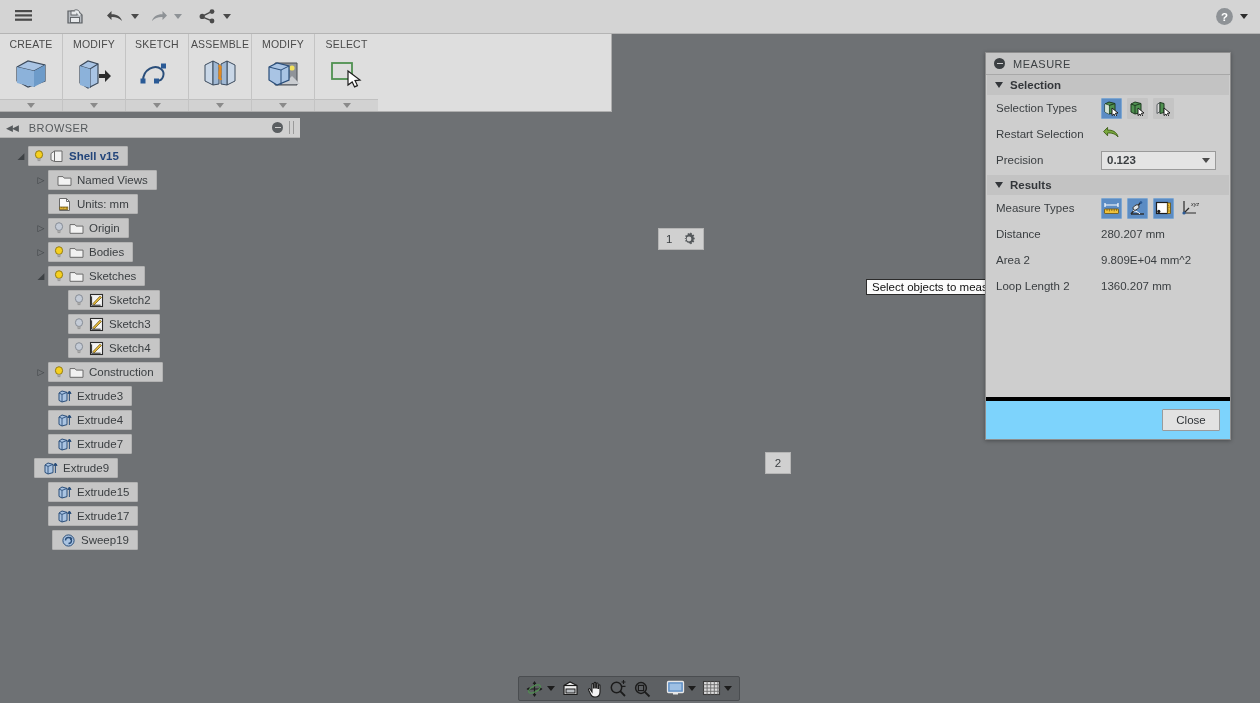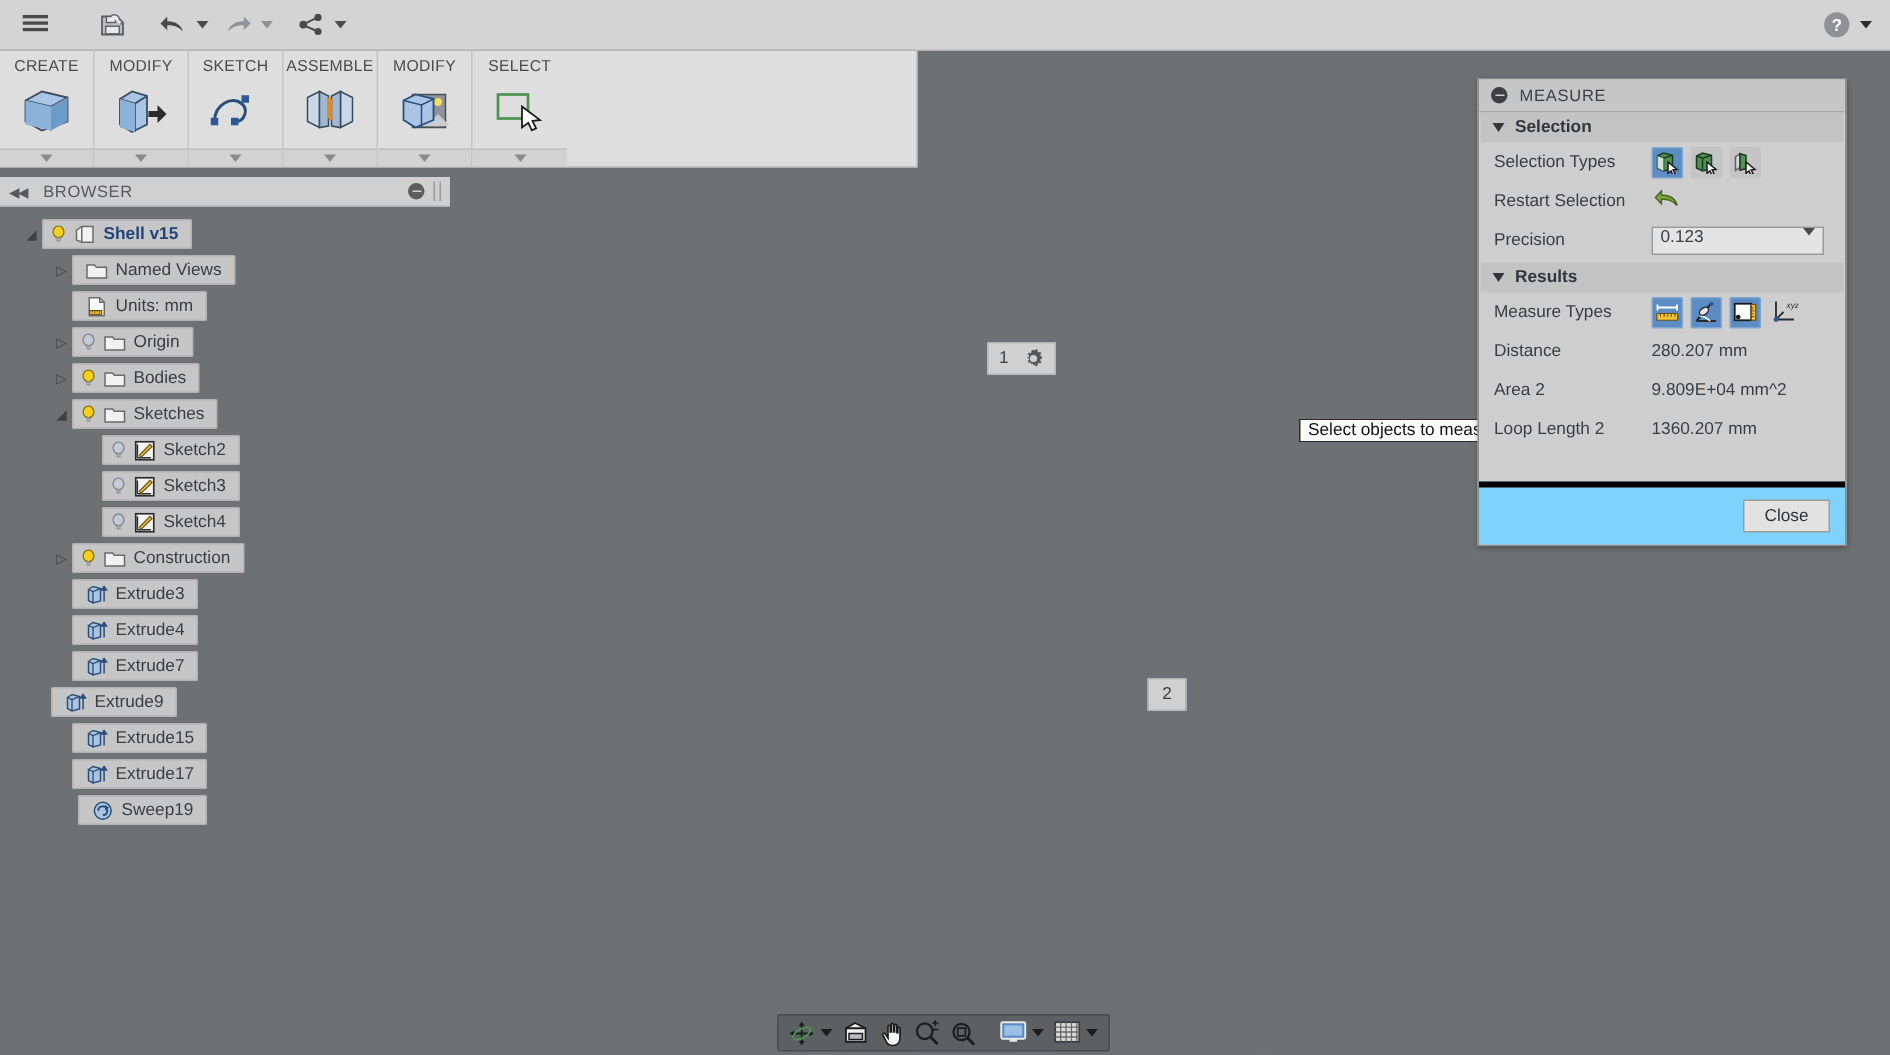--- a/index.html
+++ b/index.html
@@ -98,21 +98,21 @@
 
   
   .canvas {
     position:absolute; left:0; top:112px; width:1260px; height:591px;
     background:#717477; overflow:hidden; z-index:-1;
   }
   .canvas svg { position:absolute; left:0; top:0; }
 
   
   .mpanel {
-    position:absolute; left:985px; top:52px; width:246px; height:312px;
+    position:absolute; left:985px; top:52px; width:246px; height:388px;
     background:#cecece; border:1px solid #8e8e8e;
     box-shadow:0 1px 4px rgba(0,0,0,.32);
     display:flex; flex-direction:column;
   }
   .mp-head {
     height:22px; background:#c6c6c6; border-bottom:1px solid #a8a8a8;
     display:flex; align-items:center; padding:0 8px; font-size:11px;
     color:#3c4043; letter-spacing:.5px;
   }
   .mp-head .mtitle { margin-left:8px; }
@@ -131,22 +131,22 @@
   .mrow .mval { font-size:11.5px; color:#3a3e41; }
   .ibtn {
     width:21px; height:21px; margin-right:5px; display:flex;
     align-items:center; justify-content:center; cursor:pointer;
     background:#c4c4c4; border:1px solid transparent; border-radius:1px;
   }
   .ibtn.on { background:#5b8cc4; border:1px solid #7da6d0; }
   .ibtn.plain { background:transparent; border:none; }
   .sel-drop {
     width:115px; height:19px; background:#e4e4e4; border:1px solid #9a9a9a;
-    display:flex; align-items:flex-start; padding:0 5px; font-size:11.5px;
-    color:#3a3e41; cursor:pointer; position:relative;
+    display:flex; align-items:center; padding:0 5px; font-size:11.5px;
+    color:#3a3e41; cursor:pointer; position:relative;font-weight:bold;
   }
   .sel-drop .dcaret {
     position:absolute; right:5px;
     width:0;height:0;border-left:4px solid transparent;border-right:4px solid transparent;
     border-top:5px solid #4a4a4a;
   }
   .mp-foot {
     height:42px; border-top:4px solid #000000; background:#7dd3fc;
     display:flex; align-items:center; justify-content:flex-end; padding-right:10px;
   }

